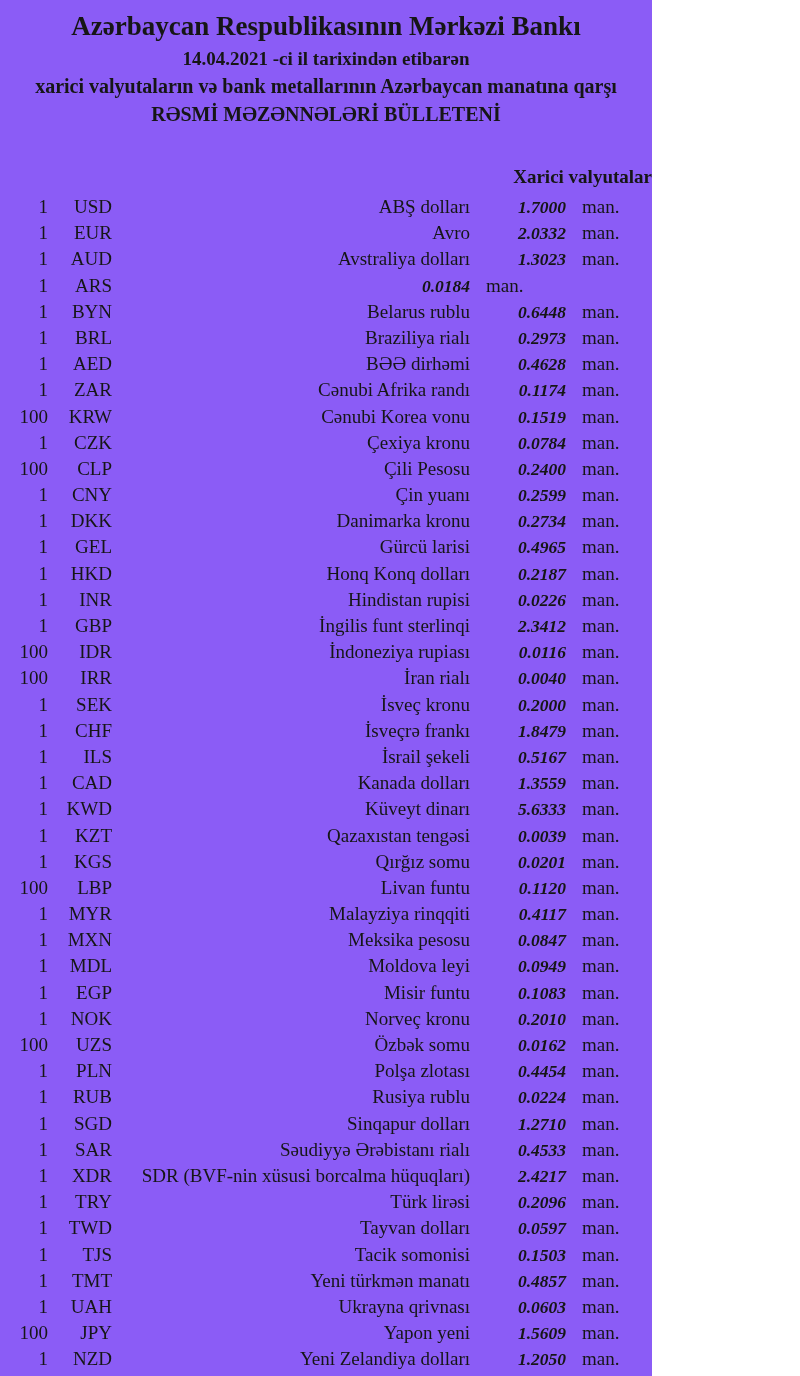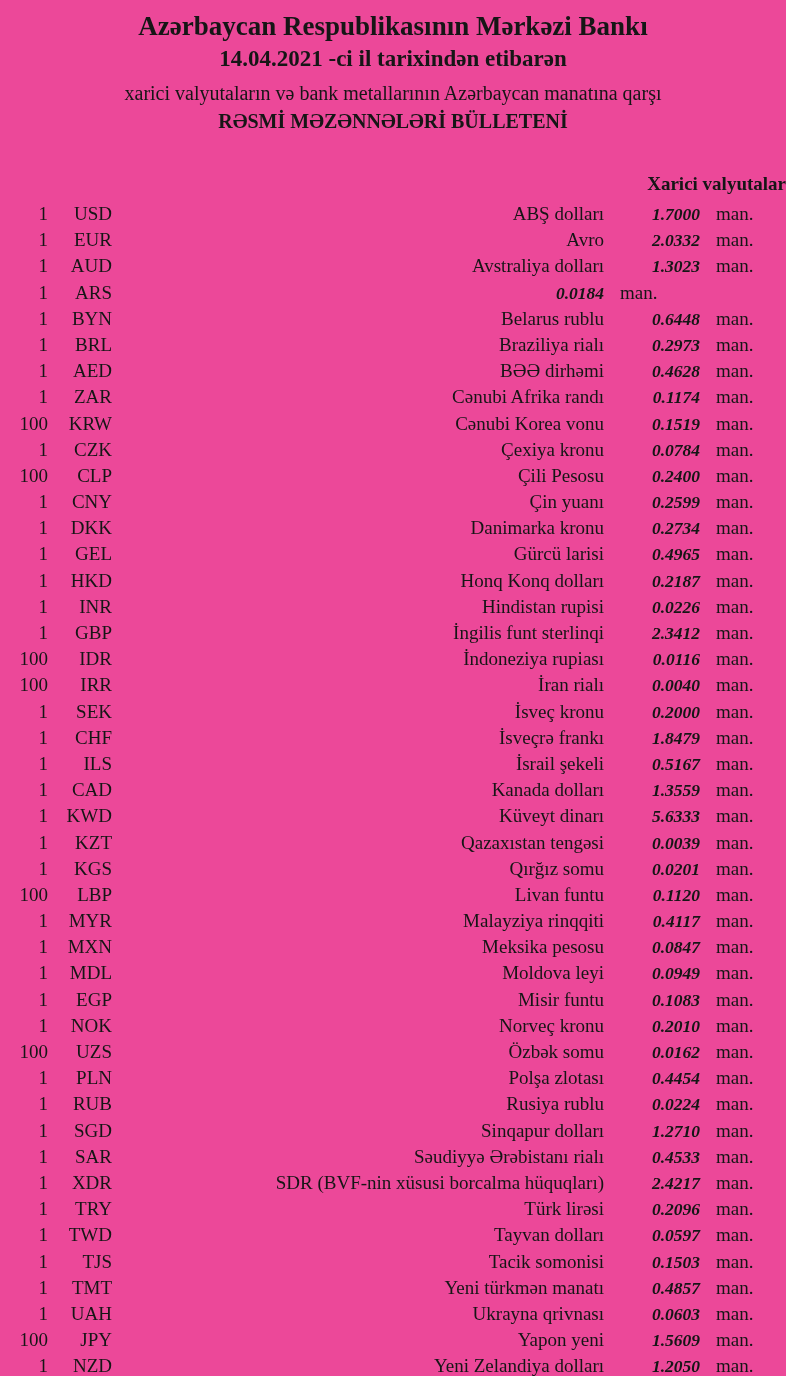--- a/index.html
+++ b/index.html
@@ -2,48 +2,48 @@
 <html><head>
 <meta charset="utf-8">
 <style>
   html, body {
     margin: 0;
     padding: 0;
     background: #ffffff;
   }
   .page {
     position: relative;
-    width: 786px;
+    width: 652px;
     height: 1376px;
-    background: #ec4899;
+    background: #8b5cf6;
     color: #161616;
     font-family: "Liberation Serif", "DejaVu Serif", serif;
     overflow: hidden;
     box-sizing: border-box;
   }
   .header {
     text-align: center;
     padding-top: 10px;
   }
   .doc-title {
     font-size: 27px;
     font-weight: bold;
     line-height: 32px;
   }
   .doc-dateline {
-    font-size: 23px;
+    font-size: 19px;
     font-weight: bold;
     line-height: 24px;
     margin-top: 5px;
   }
   .doc-subtitle {
     font-size: 20px;
-    font-weight: normal;
+    font-weight: bold;
     line-height: 25px;
-    margin-top: 10px;
+    margin-top: 3px;
   }
   .doc-bulletin {
     font-size: 20px;
     font-weight: bold;
     line-height: 26px;
     margin-top: 2px;
   }
   .section-title {
     text-align: right;
     font-size: 19px;

